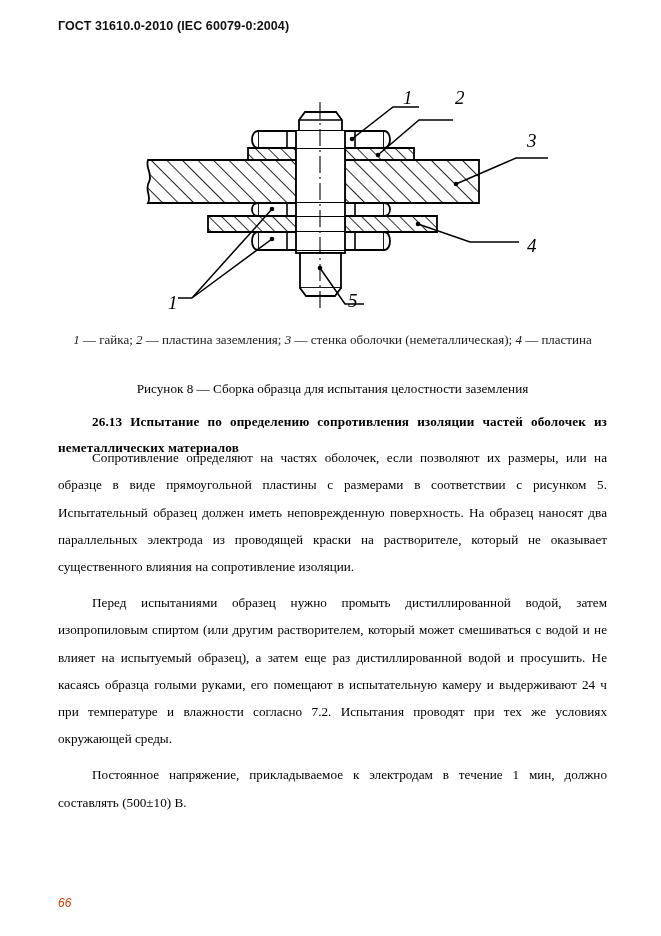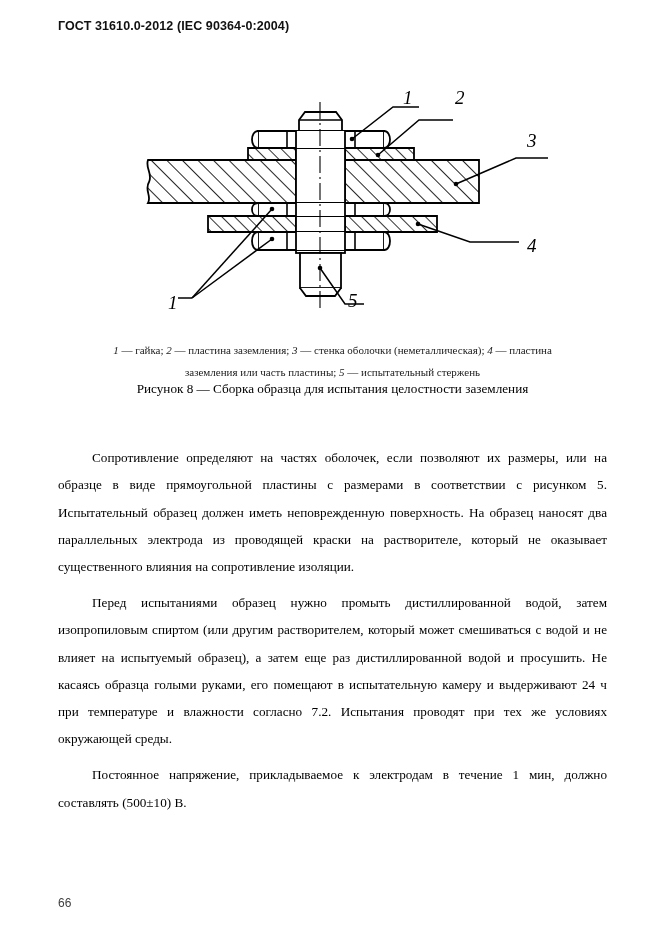--- a/index.html
+++ b/index.html
@@ -42,24 +42,24 @@
     top: 72px;
     width: 661px;
     height: 250px;
   }
   .figure-svg { display: block; }
 
   
   .fig-legend {
     position: absolute;
     left: 60px;
-    top: 339px;
+    top: 329px;
     width: 545px;
     text-align: center;
-    font-size: 11px;
+    font-size: 13px;
     line-height: 22px;
     color: #1a1a1a;
   }
   .fig-legend i {
     font-style: italic;
   }
   .fig-caption {
     position: absolute;
     left: 60px;
     top: 379px;
@@ -102,29 +102,30 @@
   }
   .para:last-child { margin-bottom: 0; }
 
   
   .page-number {
     position: absolute;
     left: 58px;
     top: 896px;
     font-family: "Liberation Sans", "DejaVu Sans", sans-serif;
     font-size: 12px;
-    color: #404040;
+    color: #c2410c;
+    font-style: italic;
   }
 </style>
 </head>
 <body>
 
 <div class="page">
 
-  <div class="doc-header">ГОСТ 31610.0-2012 (IEC 90364-0:2004)</div>
+  <div class="doc-header">ГОСТ 31610.0-2010 (IEC 60079-0:2004)</div>
 
   <div class="figure-block">
     <svg class="figure-svg" width="661" height="250" viewBox="0 0 661 250">
       <defs>
         <pattern id="hatch45" width="11" height="11" patternUnits="userSpaceOnUse" patternTransform="rotate(-45)">
           <line x1="0" y1="0" x2="0" y2="11" stroke="#000" stroke-width="1.7"></line>
         </pattern>
         <pattern id="hatch45b" width="9" height="9" patternUnits="userSpaceOnUse" patternTransform="rotate(-45)">
           <line x1="0" y1="0" x2="0" y2="9" stroke="#000" stroke-width="1.6"></line>
         </pattern>
@@ -230,25 +231,25 @@
         <text x="527" y="75">3</text>
         <text x="527" y="180">4</text>
         <text x="168" y="237">1</text>
         <text x="348" y="235">5</text>
       </g>
     </svg>
   </div>
 
   <div class="fig-legend">
     <div><i>1</i> — гайка; <i>2</i> — пластина заземления; <i>3</i> — стенка оболочки (неметаллическая); <i>4</i> — пластина</div>
-    <div>заземления или часть пластины; <i>5</i> — испытательный стержень</div>
   </div>
 
   <div class="fig-caption">Рисунок 8 — Сборка образца для испытания целостности заземления</div>
 
+  <div class="section-heading">26.13  Испытание по определению сопротивления изоляции частей оболочек из неметаллических материалов</div>
 
   <div class="body-text">
     <p class="para">Сопротивление определяют на частях оболочек, если позволяют их размеры, или на образце в виде прямоугольной пластины с размерами в соответствии с рисунком 5. Испытательный образец должен иметь неповрежденную поверхность. На образец наносят два параллельных электрода из проводящей краски на растворителе, который не оказывает существенного влияния на сопротивление изоляции.</p>
     <p class="para">Перед испытаниями образец нужно промыть дистиллированной водой, затем изопропиловым спиртом (или другим растворителем, который может смешиваться с водой и не влияет на испытуемый образец), а затем еще раз дистиллированной водой и просушить. Не касаясь образца голыми руками, его помещают в испытательную камеру и выдерживают 24 ч при температуре и влажности согласно 7.2. Испытания проводят при тех же условиях окружающей среды.</p>
     <p class="para">Постоянное напряжение, прикладываемое к электродам в течение 1 мин, должно составлять (500±10) В.</p>
   </div>
 
   <div class="page-number">66</div>
 
 </div>

